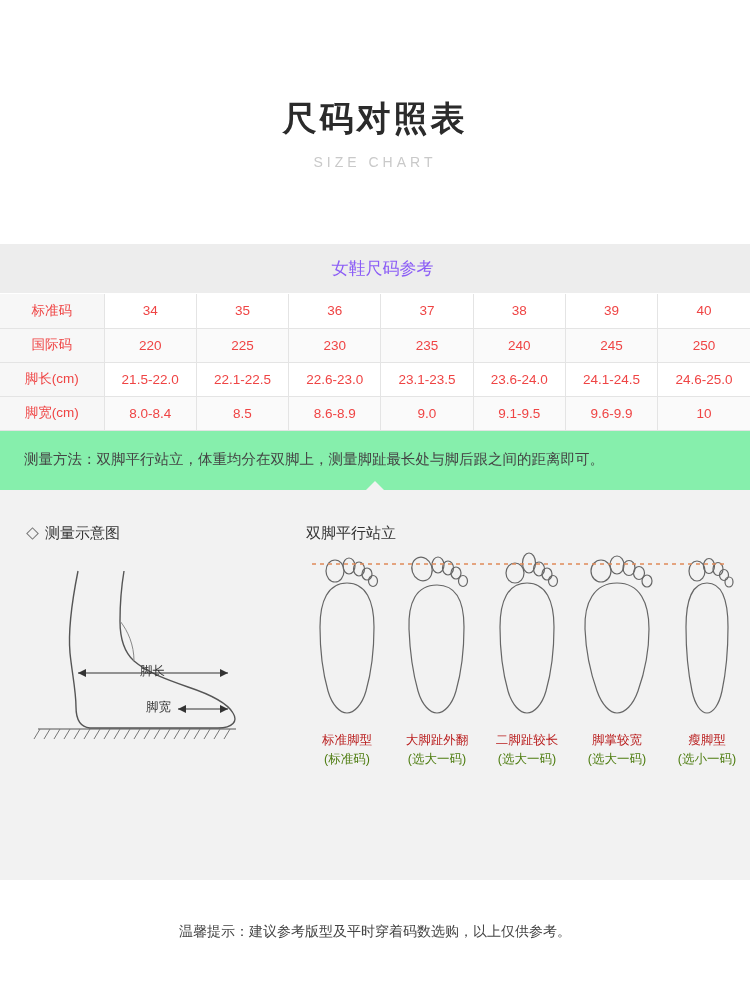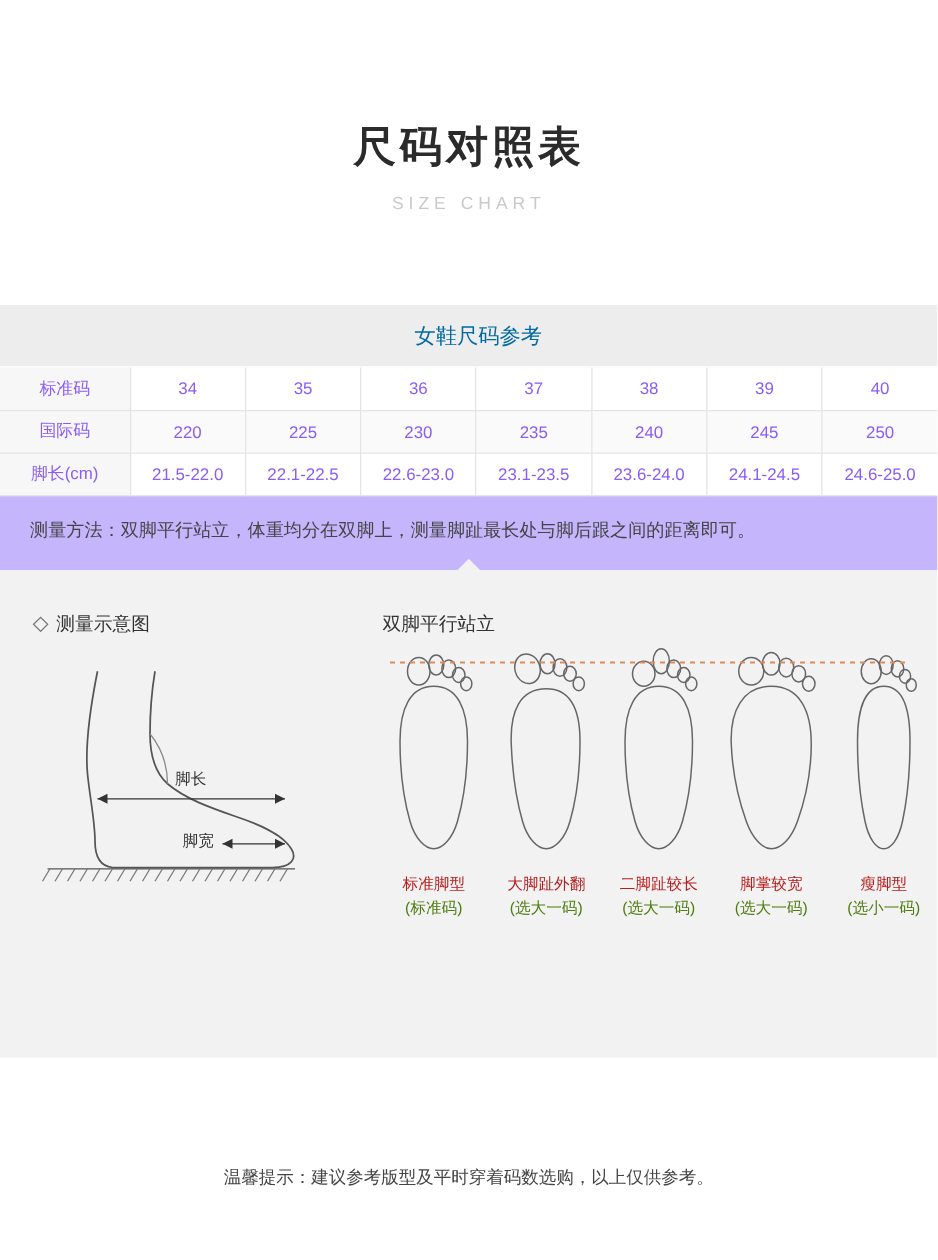--- a/index.html
+++ b/index.html
@@ -46,55 +46,55 @@
     margin-top: 74px;
     width: 750px;
   }
   .table-header {
     background: #ededed;
     height: 50px;
     display: flex;
     align-items: center;
     justify-content: center;
     font-size: 17px;
-    color: #0369a1;
+    color: #8b5cf6;
     border-bottom: 1px solid #ffffff;
     padding-left: 15px;
   }
   table.size-table {
     width: 750px;
     border-collapse: collapse;
     table-layout: fixed;
   }
   table.size-table td {
     height: 34px;
     text-align: center;
     font-size: 13.5px;
-    color: #8b5cf6;
+    color: #ef4444;
     border-bottom: 1px solid #e4e4e4;
     border-right: 1px solid #e4e4e4;
     padding: 0 2px;
     white-space: nowrap;
   }
   table.size-table tr td:last-child { border-right: none; }
   table.size-table td.row-head {
     width: 104px;
     background: #f7f7f7;
     font-size: 13.5px;
   }
   table.size-table tr:nth-child(odd) td:not(.row-head) { background: #ffffff; }
   table.size-table tr:nth-child(even) td:not(.row-head) { background: #fafafa; }
 
   
   .measure-note {
     padding: 18px 24px 20px 24px;
     font-size: 14.5px;
     color: #444;
     line-height: 1.5;
-    background: #c4b5fd;
+    background: #86efac;
   }
 
   
   .gray-panel {
     position: relative;
     background: #f2f2f2;
     margin-top: 0;
     padding: 34px 0 0 0;
     height: 390px;
   }
@@ -132,21 +132,21 @@
   }
 
   
   .foot-diagram { margin-top: 18px; position: relative; width: 215px; height: 190px; }
   .foot-label {
     position: absolute;
     font-size: 12.5px;
     color: #333;
     background: transparent;
   }
-  .lbl-length { left: 112px; top: 88px; }
+  .lbl-length { left: 112px; top: 102px; }
   .lbl-width  { left: 118px; top: 138px; }
 
   
   .foot-types {
     display: flex;
     gap: 8px;
     margin-top: 6px;
   }
   .foot-type {
     width: 82px;
@@ -162,21 +162,21 @@
   .foot-type .ft-hint {
     font-size: 12.5px;
     color: #4d7c0f;
     line-height: 1.5;
     white-space: nowrap;
   }
 
   
   .footer-tip {
     position: absolute;
-    bottom: 57px;
+    bottom: 67px;
     left: 0;
     width: 750px;
     text-align: center;
     font-size: 14px;
     color: #444;
   }
 </style>
 </head>
 <body>
 
@@ -214,20 +214,30 @@
         <tr>
           <td class="row-head">脚长(cm)</td>
           <td>21.5-22.0</td>
           <td>22.1-22.5</td>
           <td>22.6-23.0</td>
           <td>23.1-23.5</td>
           <td>23.6-24.0</td>
           <td>24.1-24.5</td>
           <td>24.6-25.0</td>
         </tr>
+        <tr>
+          <td class="row-head">脚宽(cm)</td>
+          <td>8.0-8.4</td>
+          <td>8.5</td>
+          <td>8.6-8.9</td>
+          <td>9.0</td>
+          <td>9.1-9.5</td>
+          <td>9.6-9.9</td>
+          <td>10</td>
+        </tr>
       </tbody>
     </table>
   </div>
 
   <div class="measure-note">测量方法：双脚平行站立，体重均分在双脚上，测量脚趾最长处与脚后跟之间的距离即可。</div>
 
   <div class="gray-panel">
     <div class="panel-inner">
 
       <div class="left-col">

